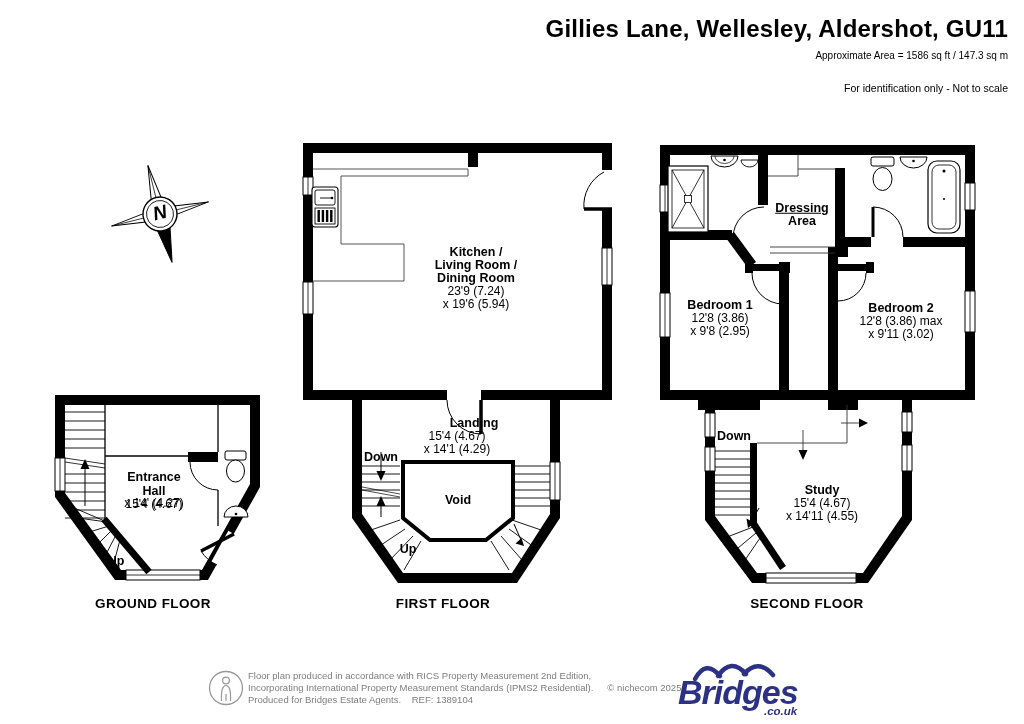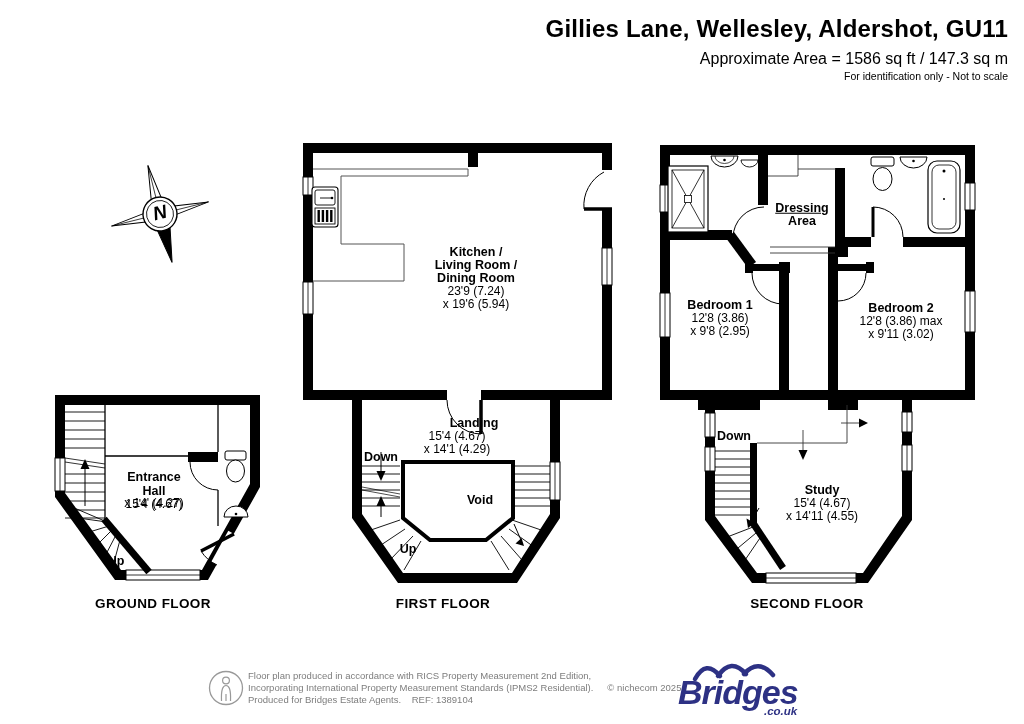--- a/index.html
+++ b/index.html
@@ -1,22 +1,22 @@
 <!DOCTYPE html>
 <html><head>
 <meta charset="utf-8">
 <style>
   html,body{margin:0;padding:0;background:#fff;}
   #canvas{position:relative;width:1024px;height:724px;background:#fff;overflow:hidden;
           font-family:"Liberation Sans",sans-serif;color:#000;}
   #plan-svg{position:absolute;left:0;top:0;}
   .hdr{position:absolute;right:16px;top:15px;text-align:right;}
   .hdr .title{font-size:24px;font-weight:bold;letter-spacing:.2px;text-align:center;}
-  .hdr .sub{font-size:16px;margin-top:7px;}
-  .hdr .note{font-size:10.5px;margin-top:2px;}
+  .hdr .sub{font-size:10px;margin-top:7px;}
+  .hdr .note{font-size:10.5px;margin-top:21px;}
   .lbl{position:absolute;transform:translate(-50%,-50%);white-space:nowrap;
        font-size:12px;line-height:1;text-align:center;}
   .lbl.b{font-weight:bold;font-size:12.5px;}
   .floorlbl{position:absolute;transform:translate(-50%,-50%);white-space:nowrap;
        font-weight:bold;font-size:13.5px;letter-spacing:.4px;}
   .compass-n{position:absolute;transform:translate(-50%,-50%) rotate(-14deg);
        font-weight:bold;font-style:italic;font-size:19px;}
   .footer-text{position:absolute;left:248px;top:670px;font-size:9.5px;line-height:12.2px;
        color:#7d7d7d;}
   .footer-text .ref{white-space:pre;}
@@ -312,21 +312,21 @@
   <div class="floorlbl" style="left:153px;top:603px;">GROUND FLOOR</div>
 
   <div class="lbl b" style="left:476px;top:252px;">Kitchen /</div>
   <div class="lbl b" style="left:476px;top:265px;">Living Room /</div>
   <div class="lbl b" style="left:476px;top:278px;">Dining Room</div>
   <div class="lbl" style="left:476px;top:291px;">23'9 (7.24)</div>
   <div class="lbl" style="left:476px;top:304px;">x 19'6 (5.94)</div>
   <div class="lbl b" style="left:457px;top:423px;padding-left:34px;">Landing</div>
   <div class="lbl" style="left:457px;top:436px;">15'4 (4.67)</div>
   <div class="lbl" style="left:457px;top:449px;">x 14'1 (4.29)</div>
-  <div class="lbl b" style="left:480px;top:500px;text-align:center;">Void</div>
+  <div class="lbl b" style="left:458px;top:500px;text-align:center;">Void</div>
   <div class="lbl b" style="left:381px;top:457px;">Down</div>
   <div class="lbl b" style="left:408px;top:549px;">Up</div>
   <div class="floorlbl" style="left:443px;top:603px;">FIRST FLOOR</div>
 
   <div class="lbl b" style="left:720px;top:305px;">Bedroom 1</div>
   <div class="lbl" style="left:720px;top:318px;">12'8 (3.86)</div>
   <div class="lbl" style="left:720px;top:331px;">x 9'8 (2.95)</div>
   <div class="lbl b" style="left:901px;top:308px;">Bedroom 2</div>
   <div class="lbl" style="left:901px;top:321px;">12'8 (3.86) max</div>
   <div class="lbl" style="left:901px;top:334px;">x 9'11 (3.02)</div>

